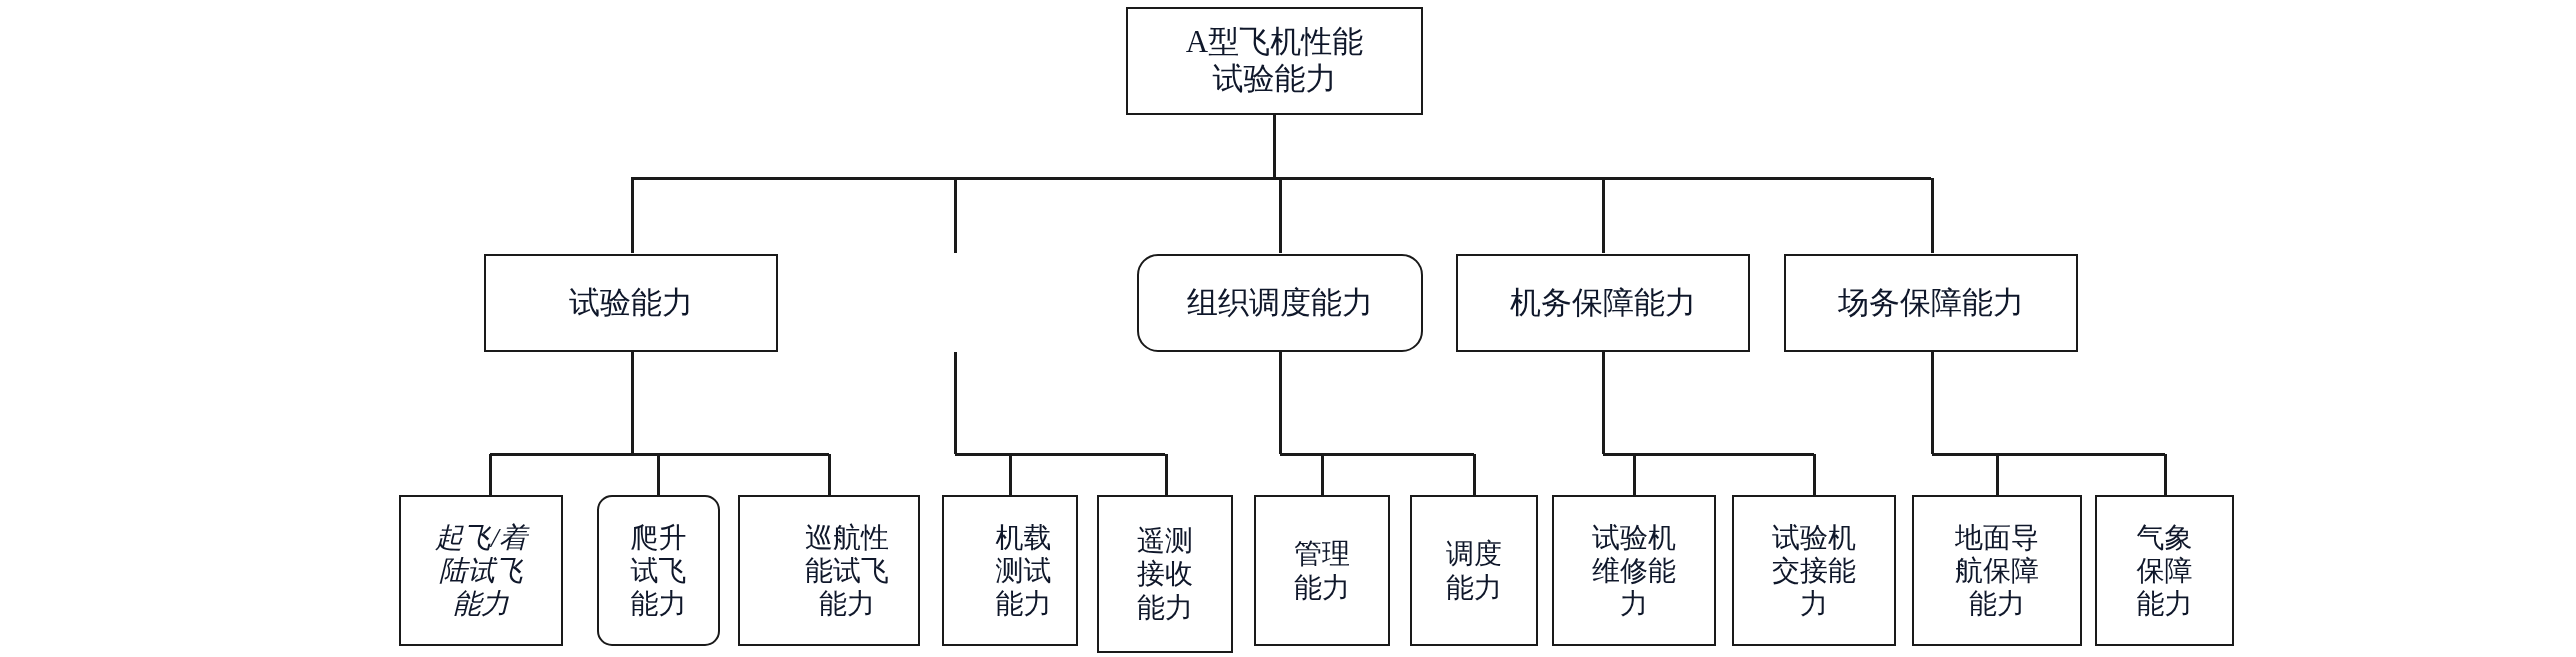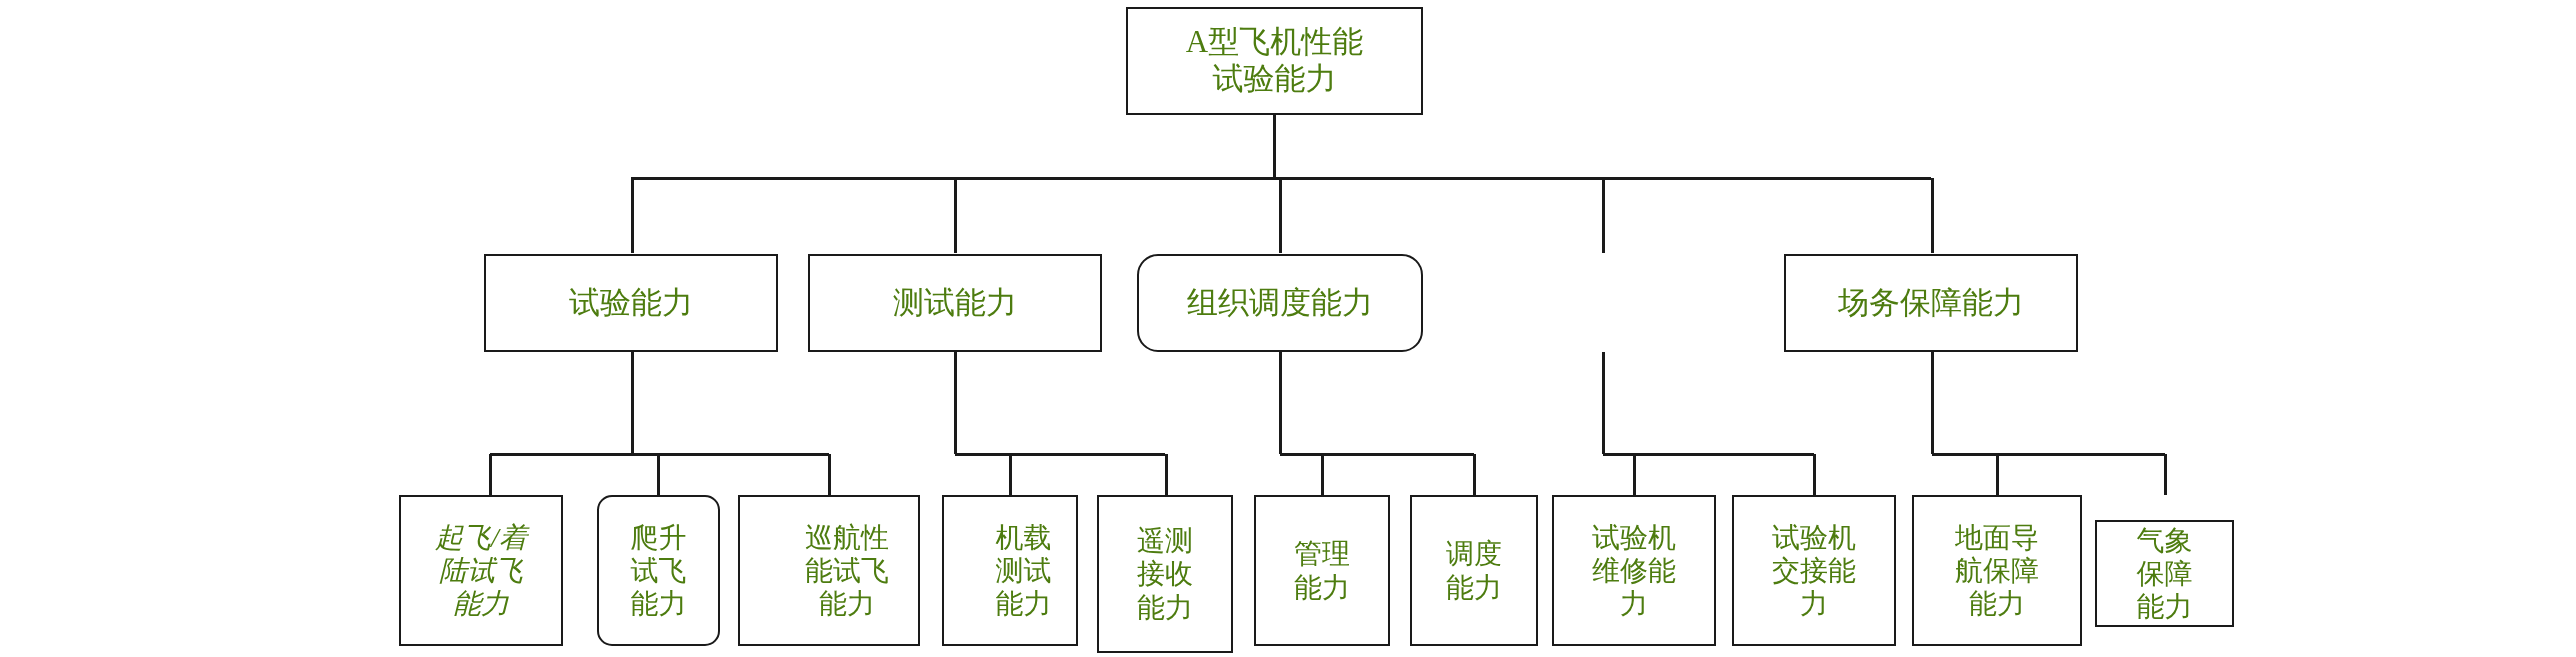--- a/index.html
+++ b/index.html
@@ -8,45 +8,45 @@
     font-family:"Liberation Serif","DejaVu Serif",serif;
     color:#0d0d0d;overflow:hidden;
   }
   #stage{position:relative;width:2576px;height:657px;}
 
   .node{
     position:absolute;box-sizing:border-box;
     border:2.5px solid #1a1a1a;background:#ffffff;
     display:flex;align-items:center;justify-content:center;
     text-align:center;line-height:1.18;
-    color:#4d7c0f;white-space:pre-line;
+    color:#0f172a;white-space:pre-line;
   }
   .node.root{font-size:31px;}
   .node.l2{font-size:31px;}
   .node.leaf{font-size:28px;}
 
   .conn{position:absolute;background:#1a1a1a;}
   .conn.v{width:2.5px;}
   .conn.h{height:2.5px;}
 </style>
 </head>
 <body>
 
 <div id="stage">
 
 <div class="node root" style="left: 1126px; top: 6.5px; width: 297px; height: 108px;">A型飞机性能
 试验能力</div>
     <div class="conn v" style="left: 1273px; top: 114px; height: 64px;"></div>
     <div class="conn h" style="left: 631px; top: 177px; width: 1300px;"></div>
     <div class="node l2" style="left: 484px; top: 254px; width: 294px; height: 98px;">试验能力</div>
     <div class="conn v" style="left: 631px; top: 178px; height: 75px;"></div>
-    <div class="node l2" style="left: 808px; top: 254px; width: 294px; height: 98px;">测试能力</div>
     <div class="conn v" style="left: 954px; top: 178px; height: 75px;"></div>
     <div class="node l2" style="left: 1137px; top: 254px; width: 286px; height: 98px; border-radius: 21px;">组织调度能力</div>
     <div class="conn v" style="left: 1279px; top: 178px; height: 75px;"></div>
+    <div class="node l2" style="left: 1456px; top: 254px; width: 294px; height: 98px;">机务保障能力</div>
     <div class="conn v" style="left: 1602px; top: 178px; height: 75px;"></div>
     <div class="node l2" style="left: 1784px; top: 254px; width: 294px; height: 98px;">场务保障能力</div>
     <div class="conn v" style="left: 1931px; top: 178px; height: 75px;"></div>
     <div class="node leaf" style="left: 399px; top: 495px; width: 164px; height: 151px; font-style: italic;">起飞/着
 陆试飞
 能力</div>
     <div class="node leaf" style="left: 597px; top: 495px; width: 123px; height: 151px; border-radius: 15px;">爬升
 试飞
 能力</div>
     <div class="node leaf" style="left: 738px; top: 495px; width: 182px; height: 151px; padding-left: 36px;">巡航性
@@ -64,21 +64,21 @@
 能力</div>
     <div class="node leaf" style="left: 1552px; top: 495px; width: 164px; height: 151px;">试验机
 维修能
 力</div>
     <div class="node leaf" style="left: 1732px; top: 495px; width: 164px; height: 151px;">试验机
 交接能
 力</div>
     <div class="node leaf" style="left: 1912px; top: 495px; width: 170px; height: 151px;">地面导
 航保障
 能力</div>
-    <div class="node leaf" style="left: 2095px; top: 520px; width: 139px; height: 107px; text-align: center;">气象
+    <div class="node leaf" style="left: 2095px; top: 495px; width: 139px; height: 151px; text-align: center;">气象
 保障
 能力</div>
     <div class="conn v" style="left: 631px; top: 352px; height: 102px;"></div>
     <div class="conn h" style="left: 490px; top: 453px; width: 339px;"></div>
     <div class="conn v" style="left: 489px; top: 454px; height: 41px;"></div>
     <div class="conn v" style="left: 657px; top: 454px; height: 41px;"></div>
     <div class="conn v" style="left: 828px; top: 454px; height: 41px;"></div>
     <div class="conn v" style="left: 954px; top: 352px; height: 102px;"></div>
     <div class="conn h" style="left: 955px; top: 453px; width: 210px;"></div>
     <div class="conn v" style="left: 1009px; top: 454px; height: 41px;"></div>

